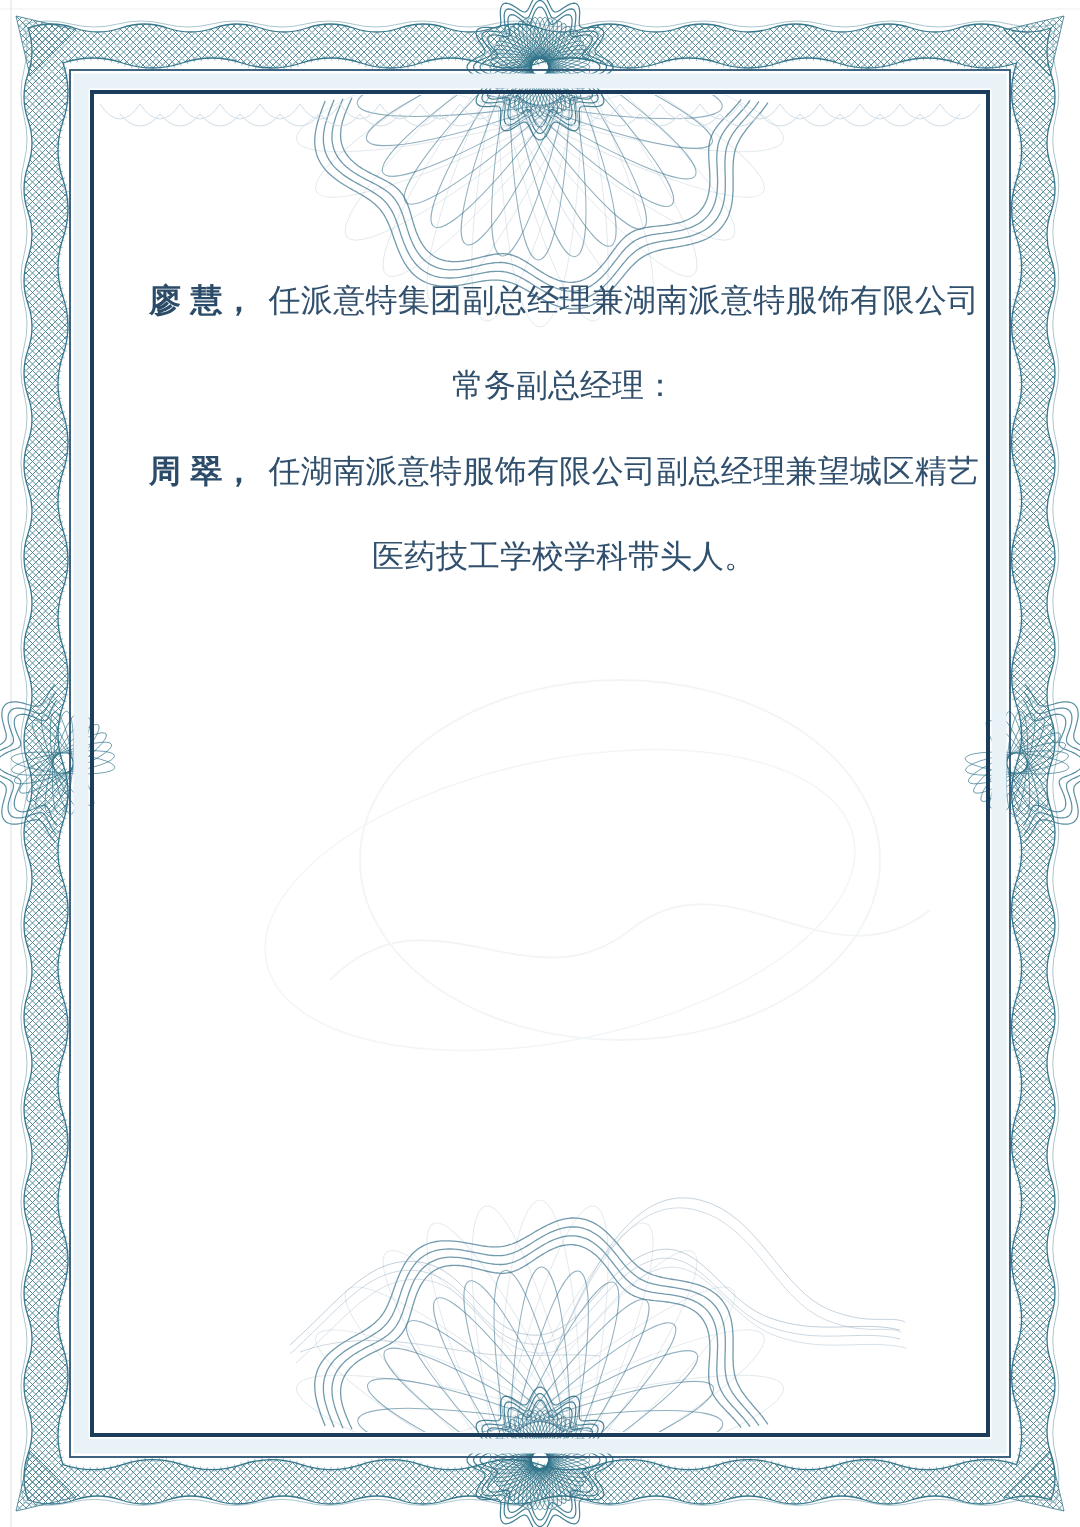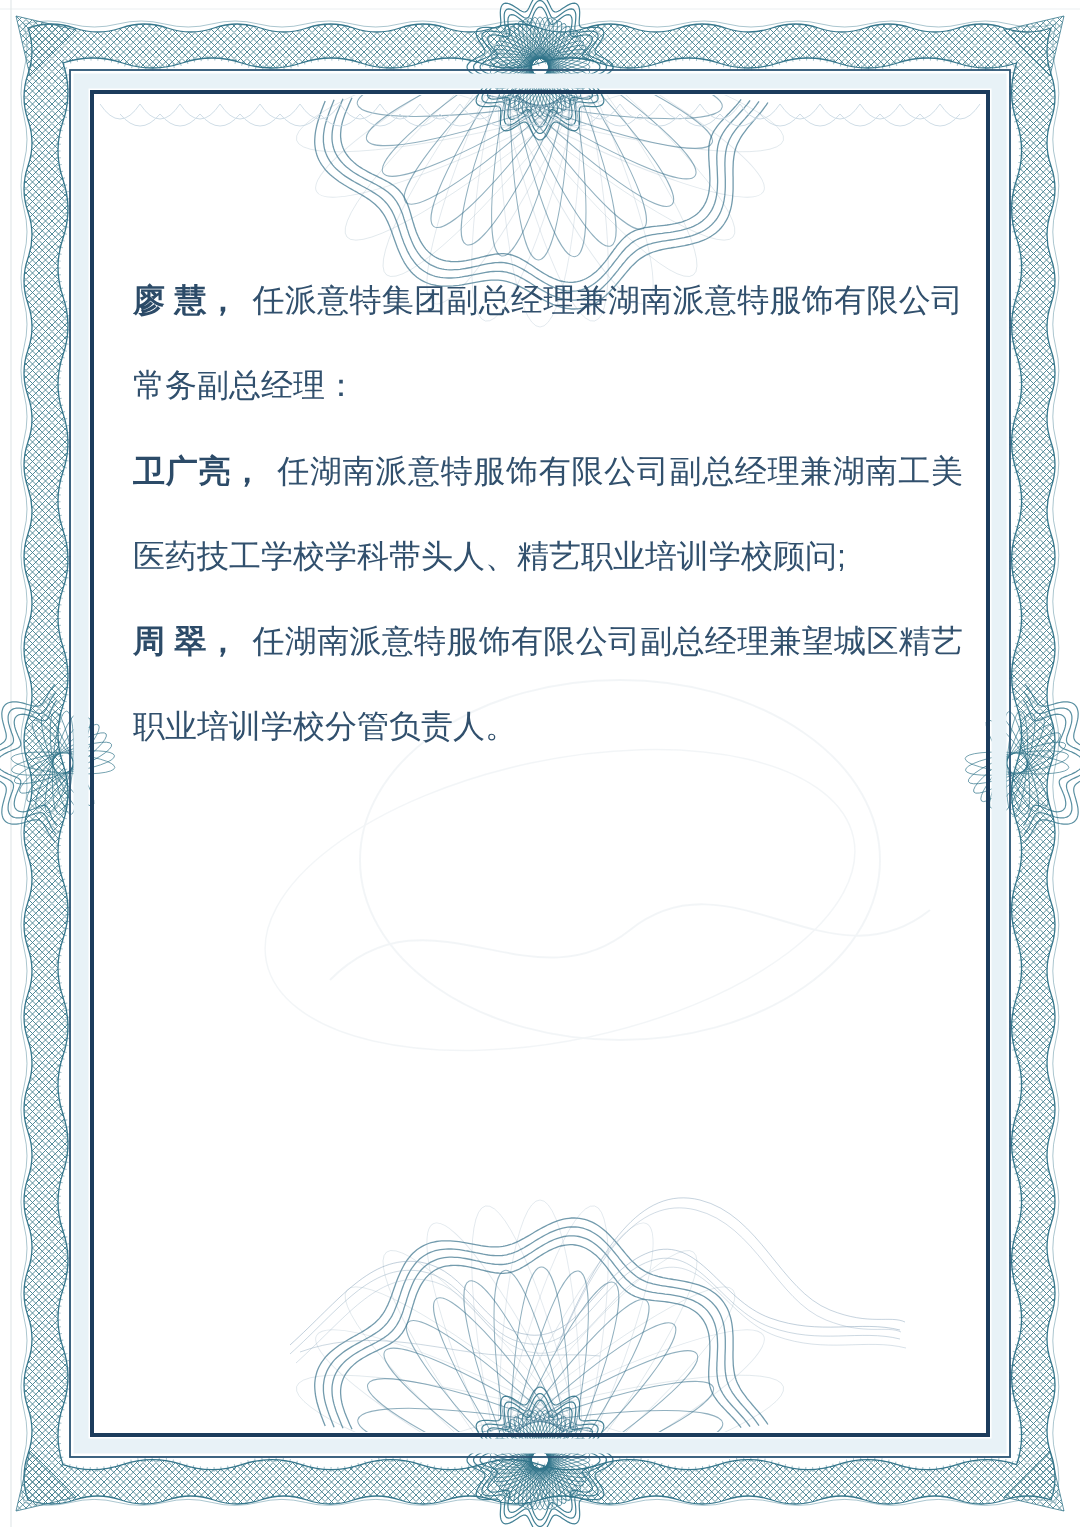--- a/index.html
+++ b/index.html
@@ -2,27 +2,27 @@
 <html><head>
 <meta charset="utf-8">
 <style>
   html,body{margin:0;padding:0;background:#ffffff;}
   .page{
     position:relative;width:1080px;height:1527px;overflow:hidden;background:#ffffff;
     font-family:"Liberation Sans","DejaVu Sans",sans-serif;
   }
   #deco{position:absolute;left:0;top:0;width:1080px;height:1527px;display:block;}
   .content{
-    position:absolute;left:133px;top:258px;width:830px;
+    position:absolute;left:149px;top:258px;width:830px;
     color:#31506d;font-size:32px;
   }
   .para{margin:0;}
   .tline{
     height:85.25px;line-height:85.25px;white-space:nowrap;
-    text-align:left;
+    text-align:center;
   }
   .tline.just{
     white-space:normal;
     text-align:justify;
     text-align-last:justify;
     overflow:hidden;
   }
   .pname{font-weight:800;margin-right:0.42em;color:#2c4b68;}
   .rest,.tline{font-weight:500;}
 </style>
@@ -248,21 +248,17 @@
       <rect x="92" y="92" width="896" height="1343" fill="none" stroke="#1c3c5c" stroke-width="4"></rect>
     </svg>
   <div class="content">
       <div class="para">
         <div class="tline just"><span class="pname">廖 慧，</span><span class="rest">任派意特集团副总经理兼湖南派意特服饰有限公司</span></div>
         <div class="tline">常务副总经理：</div>
       </div>
       <div class="para">
       </div>
       <div class="para">
-        <div class="tline just"><span class="pname">卫广亮，</span><span class="rest">任湖南派意特服饰有限公司副总经理兼湖南工美</span></div>
-        <div class="tline">医药技工学校学科带头人、精艺职业培训学校顾问;</div>
-      </div>
-      <div class="para">
         <div class="tline just"><span class="pname">周 翠，</span><span class="rest">任湖南派意特服饰有限公司副总经理兼望城区精艺</span></div>
-        <div class="tline">职业培训学校分管负责人。</div>
+        <div class="tline">医药技工学校学科带头人。</div>
       </div>
     </div>
 </div>
 
 </body></html>

